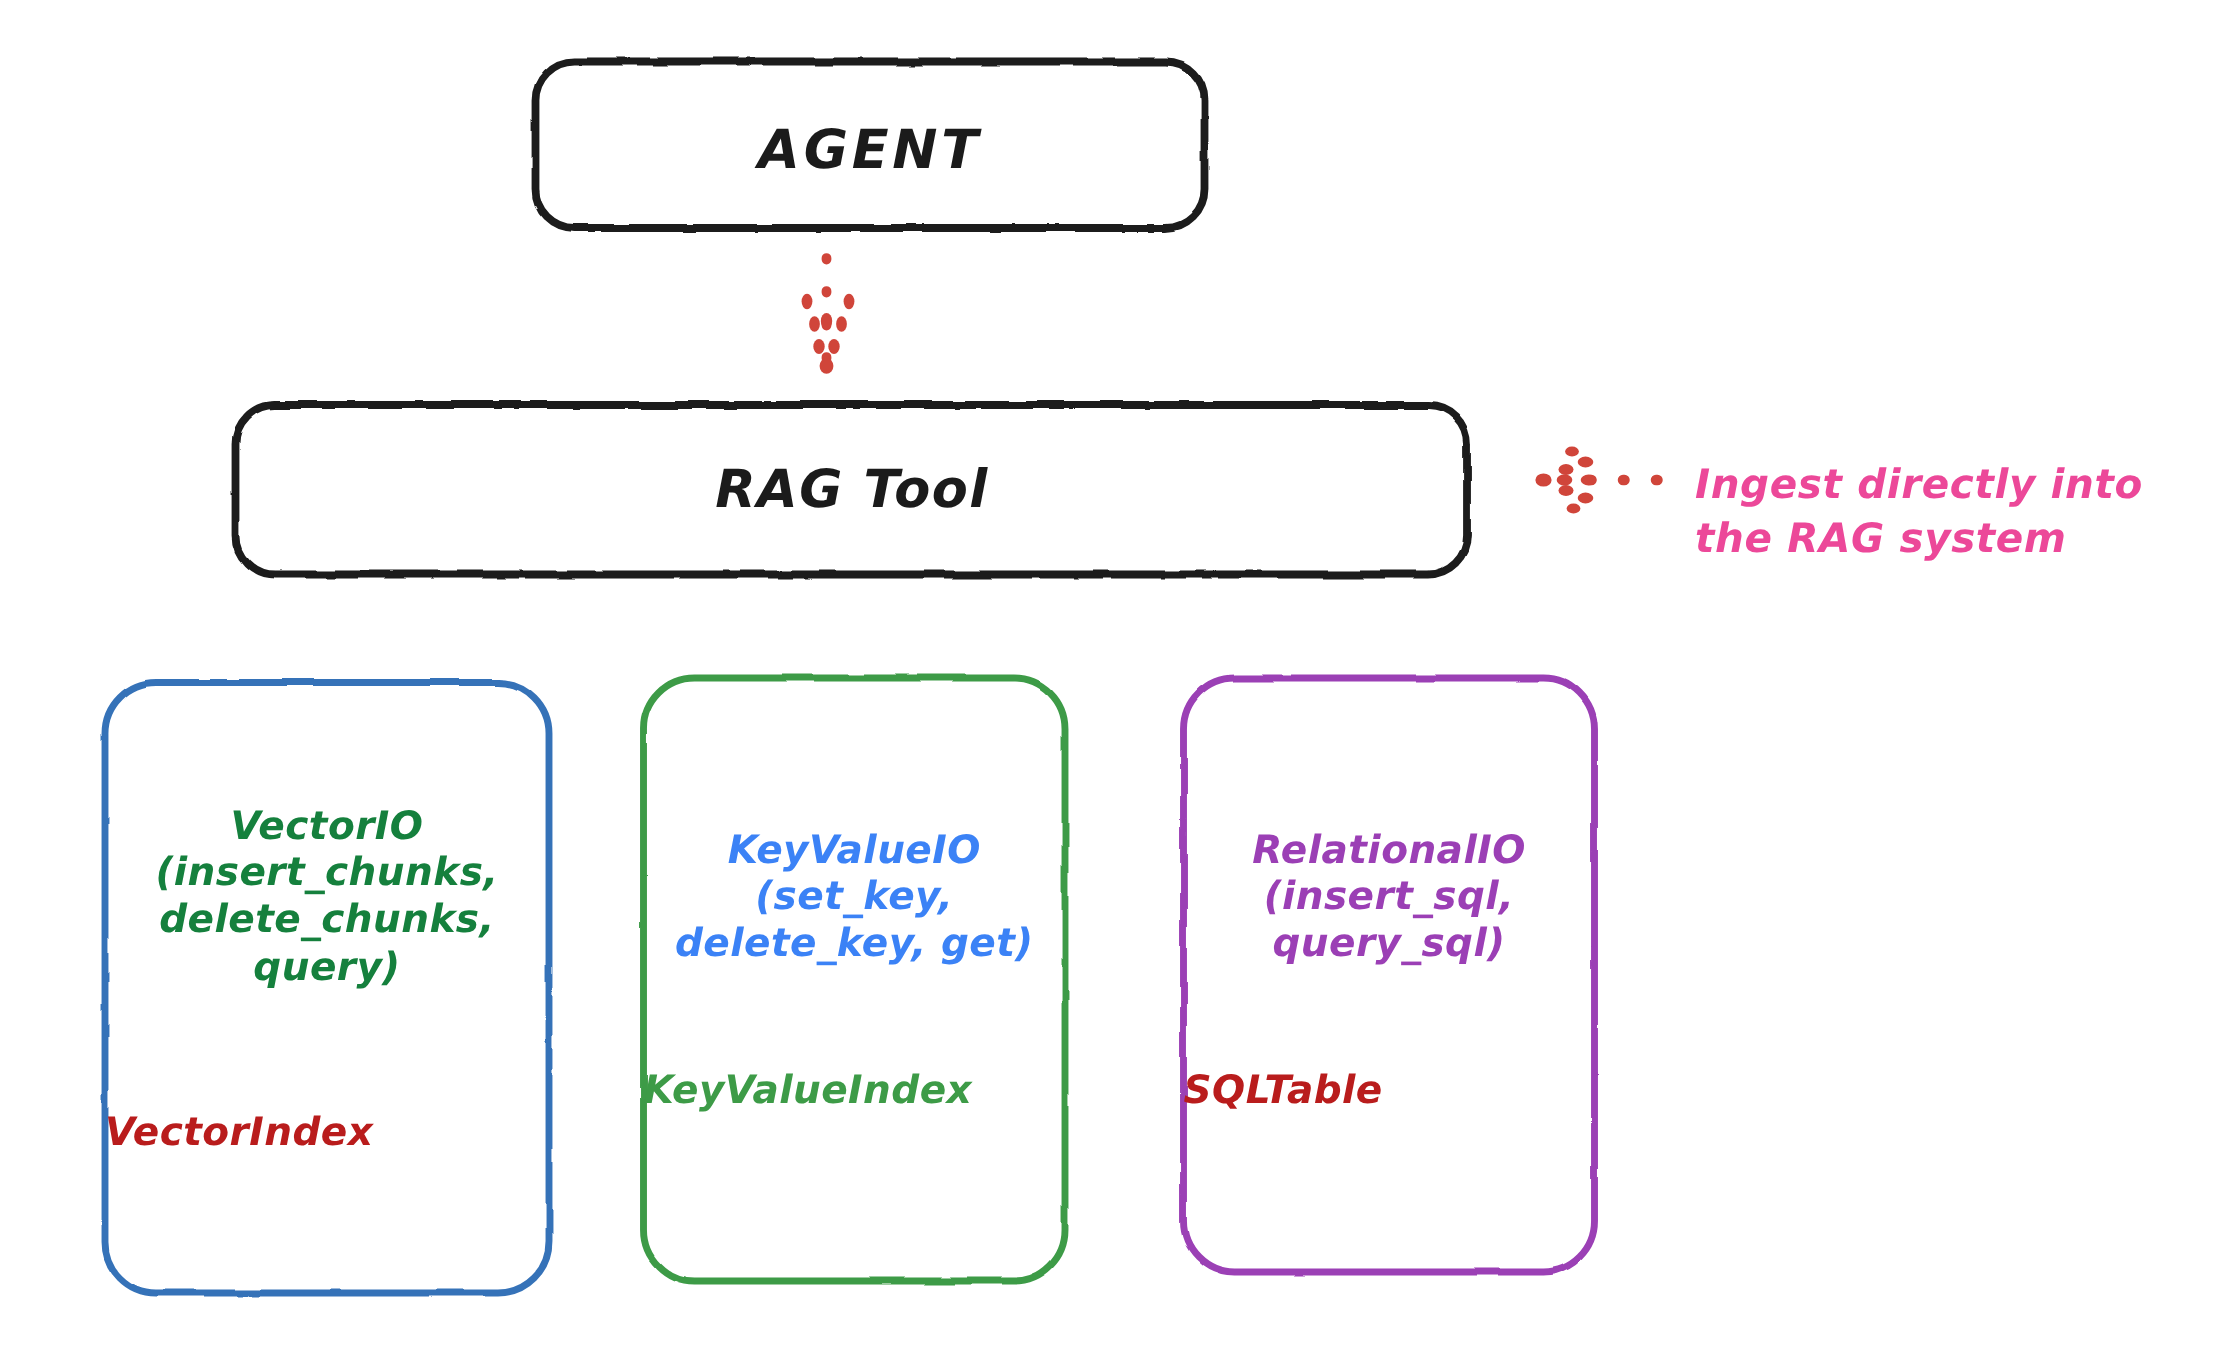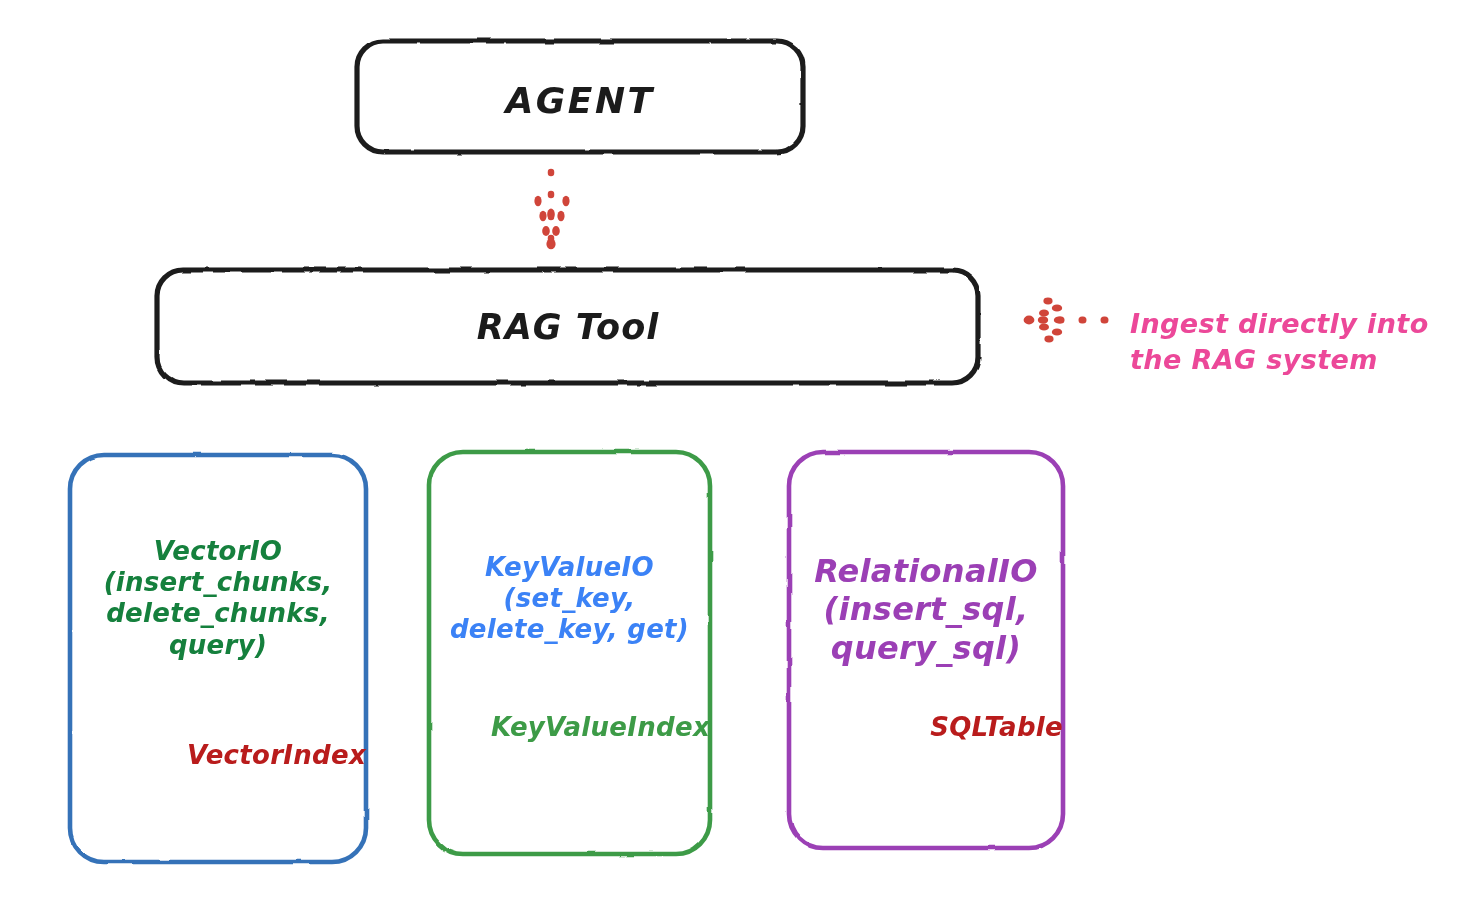--- a/index.html
+++ b/index.html
@@ -77,35 +77,35 @@
     text-align: center;
     white-space: pre-line;
     line-height: 1.2;
     font-style: italic;
     font-weight: 600;
     letter-spacing: 0.3px;
     pointer-events: none;
   }
   .store-index {
     position: absolute;
-    text-align: right;
+    text-align: left;
     white-space: nowrap;
     font-style: italic;
     font-weight: 600;
     letter-spacing: 0.3px;
     pointer-events: none;
   }
 
   #vector-title  { left: 70px;  top: 536px; width: 296px; font-size: 26px; color: #15803d; }
   #vector-index  { left: 70px;  top: 740px; width: 296px; font-size: 26px; color: #b91c1c; }
 
   #kv-title      { left: 429px; top: 552px; width: 281px; font-size: 26px; color: #3b82f6; }
   #kv-index      { left: 429px; top: 712px; width: 281px; font-size: 26px; color: #3d9b47; }
 
-  #rel-title     { left: 789px; top: 552px; width: 274px; font-size: 32px; color: #9b3fb5; }
+  #rel-title     { left: 789px; top: 552px; width: 274px; font-size: 26px; color: #9b3fb5; }
   #rel-index     { left: 789px; top: 712px; width: 274px; font-size: 26px; color: #b91c1c; }
 </style>
 </head>
 <body>
 
 <svg id="canvas" viewBox="0 0 1484 910">
   <defs>
     <filter id="rough-black" x="-8%" y="-30%" width="116%" height="160%">
       <feTurbulence type="fractalNoise" baseFrequency="0.035" numOctaves="3" seed="7" result="n"></feTurbulence>
       <feDisplacementMap in="SourceGraphic" in2="n" scale="2.6" xChannelSelector="R" yChannelSelector="G"></feDisplacementMap>

